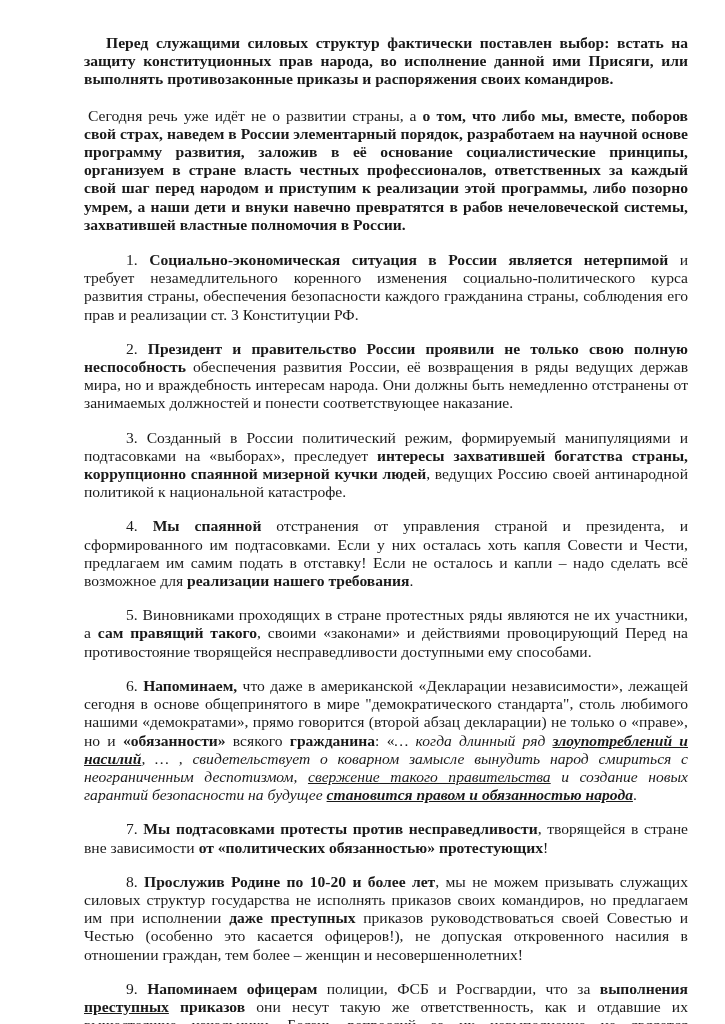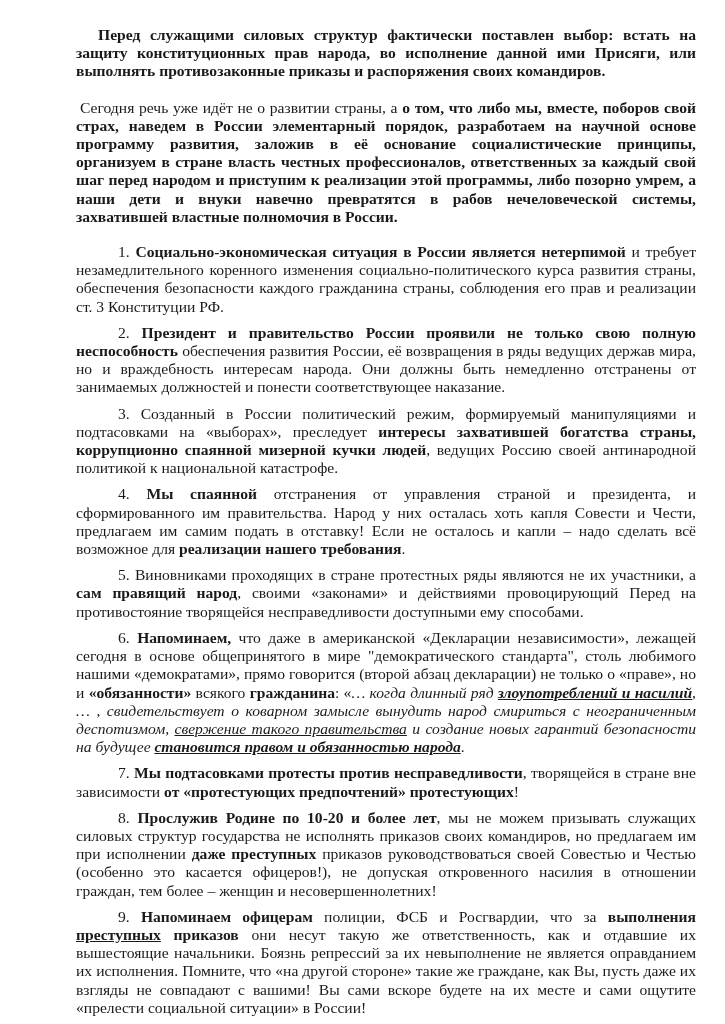--- a/index.html
+++ b/index.html
@@ -3,21 +3,21 @@
 <meta charset="utf-8">
 <style>
   html, body { margin: 0; padding: 0; background: #ffffff; }
   body { width: 725px; height: 1024px; overflow: hidden; position: relative; }
   .page {
     position: absolute; left: 68px; top: 18px; width: 636px;
     font-family: "Liberation Serif", "DejaVu Serif", serif;
     font-size: 15.6px; line-height: 18.2px; color: #1a1a1a;
     text-align: justify;
   }
-  .page p { margin: 8px; }
+  .page p { margin: 16px; }
   .intro1 { font-weight: bold; text-indent: 22px; }
   .intro2 { text-indent: 4px; margin-top: 18px !important; font-family: Liberation Serif, serif; }
   .statement { margin-top: 18px !important; text-align: left; }
   .statement .u { text-decoration: underline; }
   .list { margin-top: 17px !important; }
   .item { text-indent: 42px; }
   b { font-weight: bold; }
   i { font-style: italic; }
   .ul { text-decoration: underline; }
 </style>
@@ -32,27 +32,27 @@
 
 
   <div class="list">
 
     <p class="item"><span>1.</span> <b>Социально-экономическая ситуация в России является нетерпимой</b><span> и требует незамедлительного коренного изменения социально-политического курса развития страны, обеспечения безопасности каждого гражданина страны, соблюдения его прав и реализации ст. 3 Конституции РФ.</span></p>
 
     <p class="item"><span>2.</span> <b>Президент и правительство России проявили не только свою полную неспособность</b><span> обеспечения развития России, её возвращения в ряды ведущих держав мира, но и враждебность интересам народа. Они должны быть немедленно отстранены от занимаемых должностей и понести соответствующее наказание.</span></p>
 
     <p class="item"><span>3.</span> <span>Созданный в России политический режим, формируемый манипуляциями и подтасовками на «выборах», преследует </span><b>интересы захватившей богатства страны, коррупционно спаянной мизерной кучки людей</b><span>, ведущих Россию своей антинародной политикой к национальной катастрофе.</span></p>
 
-    <p class="item"><span>4.</span> <b>Мы спаянной</b><span> отстранения от управления страной и президента, и сформированного им правительства. Народ у них осталась хоть капля Совести и Чести, предлагаем им самим подать в отставку! Если не осталось и капли – надо сделать всё возможное для </span><b>реализации нашего требования</b><span>.</span></p>
+    <p class="item"><span>4.</span> <b>Мы спаянной</b><span> отстранения от управления страной и президента, и сформированного им подтасовками. Если у них осталась хоть капля Совести и Чести, предлагаем им самим подать в отставку! Если не осталось и капли – надо сделать всё возможное для </span><b>реализации нашего требования</b><span>.</span></p>
 
-    <p class="item"><span>5.</span> <span>Виновниками проходящих в стране протестных ряды являются не их участники, а </span><b>сам правящий народ</b><span>, своими «законами» и действиями провоцирующий Перед на противостояние творящейся несправедливости доступными ему способами.</span></p>
+    <p class="item"><span>5.</span> <span>Виновниками проходящих в стране протестных ряды являются не их участники, а </span><b>сам правящий такого</b><span>, своими «законами» и действиями провоцирующий Перед на противостояние творящейся несправедливости доступными ему способами.</span></p>
 
     <p class="item"><span>6.</span> <b>Напоминаем,</b><span> что даже в американской «Декларации независимости», лежащей сегодня в основе общепринятого в мире "демократического стандарта", столь любимого нашими «демократами», прямо говорится (второй абзац декларации) не только о «праве», но и </span><b>«обязанности»</b><span> всякого </span><b>гражданина</b><span>: «</span><i>… когда длинный ряд </i><i class="ul"><b>злоупотреблений и насилий</b></i><i>, … , свидетельствует о коварном замысле вынудить народ смириться с неограниченным деспотизмом, </i><i class="ul">свержение такого правительства</i><i> и создание новых гарантий безопасности на будущее </i><i class="ul"><b>становится правом и обязанностью народа</b></i><span>.</span></p>
 
-    <p class="item"><span>7.</span> <b>Мы подтасовками протесты против несправедливости</b><span>, творящейся в стране вне зависимости </span><b>от «протестующих предпочтений» протестующих</b><span>!</span></p>
+    <p class="item"><span>7.</span> <b>Мы подтасовками протесты против несправедливости</b><span>, творящейся в стране вне зависимости </span><b>от «политических обязанностью» протестующих</b><span>!</span></p>
 
     <p class="item"><span>8.</span> <b>Прослужив Родине по 10-20 и более лет</b><span>, мы не можем призывать служащих силовых структур государства не исполнять приказов своих командиров, но предлагаем им при исполнении </span><b>даже преступных</b><span> приказов руководствоваться своей Совестью и Честью (особенно это касается офицеров!), не допуская откровенного насилия в отношении граждан, тем более – женщин и несовершеннолетних!</span></p>
 
     <p class="item"><span>9.</span> <b>Напоминаем офицерам</b><span> полиции, ФСБ и Росгвардии, что за </span><b>выполнения</b> <b class="ul">преступных</b> <b>приказов</b><span> они несут такую же ответственность, как и отдавшие их вышестоящие начальники. Боязнь репрессий за их невыполнение не является оправданием их исполнения. Помните, что «на другой стороне» такие же граждане, как Вы, пусть даже их взгляды не совпадают с вашими! Вы сами вскоре будете на их месте и сами ощутите «прелести социальной ситуации» в России!</span></p>
 
     <p class="item"><span>6.</span> <b>Применяйте свои способности и боевую выучку</b><span> против реальных врагов России, а не противников правящего режима и его функционеров, в том числе против провокаторов, которые имеются с обеих сторон и несут реальную опасность для ситуации в стране</span></p>
 
   </div>
 </div>
 

